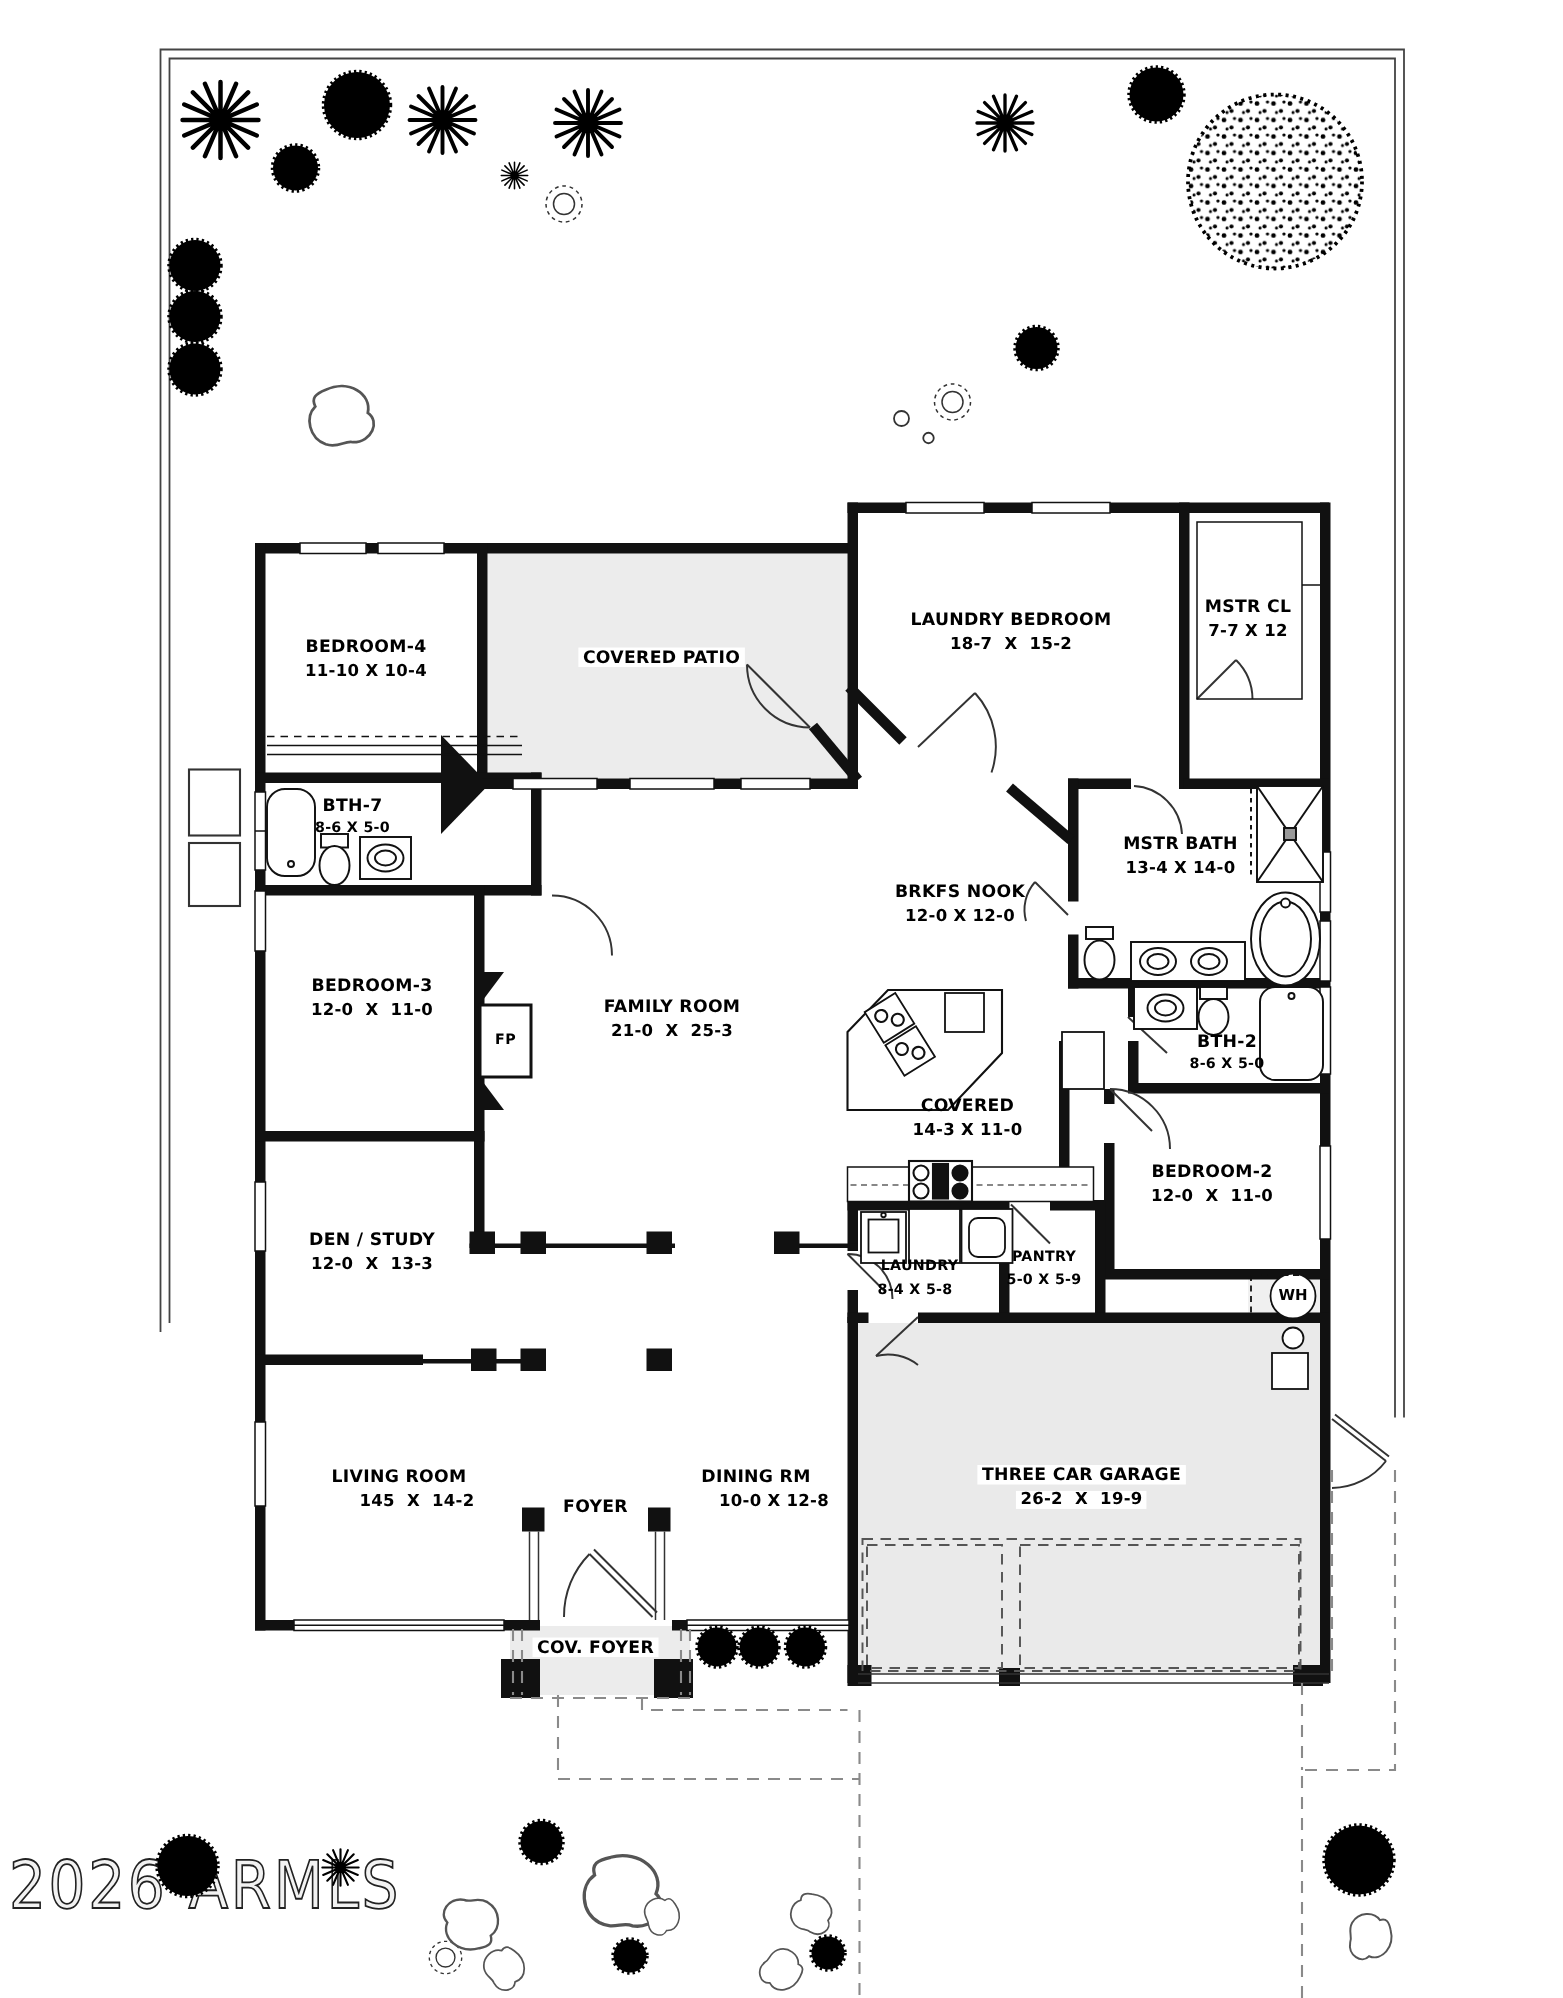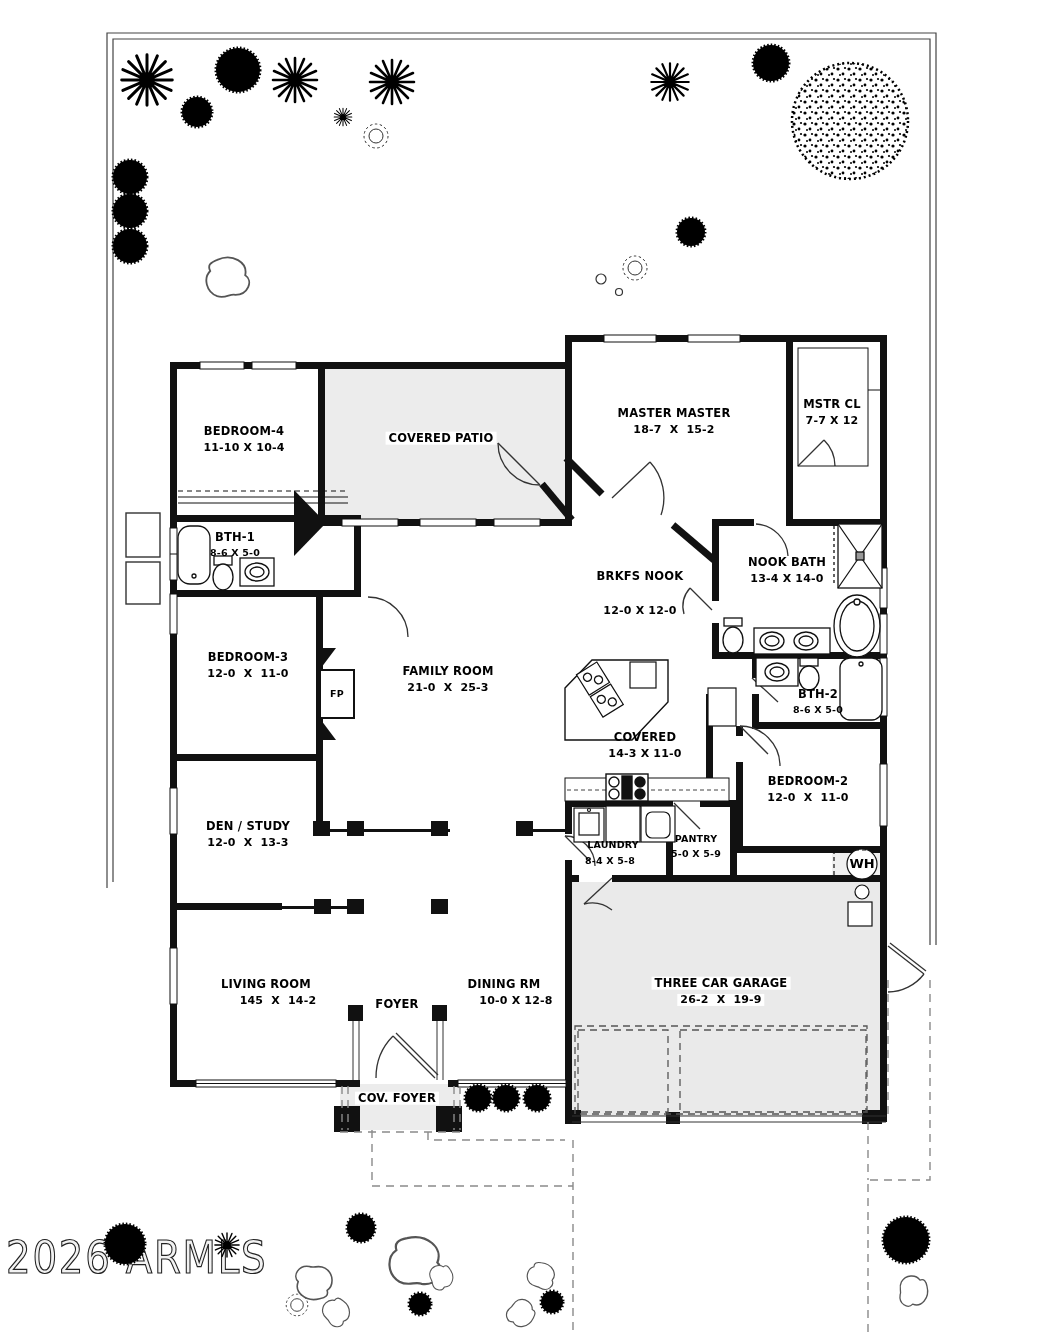--- a/index.html
+++ b/index.html
@@ -5,21 +5,21 @@
   html,body{margin:0;padding:0;background:#fff;}
   .canvas{position:relative;width:1042px;height:1332px;background:#fff;overflow:hidden;
           font-family:"DejaVu Sans","Liberation Sans",sans-serif;}
   svg{position:absolute;left:0;top:0;z-index:2;}
   .lbl{position:absolute;z-index:3;transform:translate(-50%,-50%);
        font-weight:bold;font-size:11.5px;line-height:1.1;color:#000;
        white-space:pre;text-align:center;letter-spacing:.2px;}
   .dims{font-size:11px;}
   .small{font-size:9.5px;}
   .onfill{background:#fff;padding:0 3px;text-align:center;}
-  .tiny{font-size:13px;letter-spacing:0;}
+  .tiny{font-size:10px;letter-spacing:0;}
   .watermark{position:absolute;z-index:1;left:6px;top:1232px;
        font-size:44px;letter-spacing:2px;color:rgba(0,0,0,0.05);
        -webkit-text-stroke:1.2px #222;transform:scaleX(.88);transform-origin:left top;
        font-family:"DejaVu Sans","Liberation Sans",sans-serif;}
 </style>
 </head>
 <body>
 
 <div class="canvas">
 
@@ -327,41 +327,41 @@
       <use href="#rock" transform="translate(541,1276) rotate(30) scale(0.9)"></use>
       <use href="#rock" transform="translate(913,1291) rotate(100)"></use>
     </g>
   </svg>
 
   <div class="lbl" style="left:244px;top:431px">BEDROOM-4</div>
   <div class="lbl dims" style="left:244px;top:448px">11-10 X 10-4</div>
 
   <div class="lbl onfill" style="left:441px;top:438px">COVERED PATIO</div>
 
-  <div class="lbl" style="left:235px;top:537px">BTH-1</div>
+  <div class="lbl" style="left:235px;top:537px">BTH-7</div>
   <div class="lbl dims small" style="left:235px;top:553px">8-6 X 5-0</div>
 
   <div class="lbl" style="left:248px;top:657px">BEDROOM-3</div>
   <div class="lbl dims" style="left:248px;top:674px">12-0  X  11-0</div>
 
   <div class="lbl" style="left:448px;top:671px">FAMILY ROOM</div>
   <div class="lbl dims" style="left:448px;top:688px">21-0  X  25-3</div>
 
   <div class="lbl small" style="left:337px;top:694px">FP</div>
 
-  <div class="lbl" style="left:674px;top:413px">MASTER MASTER</div>
+  <div class="lbl" style="left:674px;top:413px">LAUNDRY BEDROOM</div>
   <div class="lbl dims" style="left:674px;top:430px">18-7  X  15-2</div>
 
   <div class="lbl" style="left:832px;top:404px">MSTR CL</div>
   <div class="lbl dims" style="left:832px;top:421px">7-7 X 12</div>
 
-  <div class="lbl" style="left:787px;top:562px">NOOK BATH</div>
+  <div class="lbl" style="left:787px;top:562px">MSTR BATH</div>
   <div class="lbl dims" style="left:787px;top:579px">13-4 X 14-0</div>
 
-  <div class="lbl" style="left:640px;top:576px">BRKFS NOOK</div>
+  <div class="lbl" style="left:640px;top:594px">BRKFS NOOK</div>
   <div class="lbl dims" style="left:640px;top:611px">12-0 X 12-0</div>
 
   <div class="lbl" style="left:645px;top:737px">COVERED</div>
   <div class="lbl dims" style="left:645px;top:754px">14-3 X 11-0</div>
 
   <div class="lbl" style="left:818px;top:694px">BTH-2</div>
   <div class="lbl dims small" style="left:818px;top:710px">8-6 X 5-0</div>
 
   <div class="lbl" style="left:808px;top:781px">BEDROOM-2</div>
   <div class="lbl dims" style="left:808px;top:798px">12-0  X  11-0</div>

